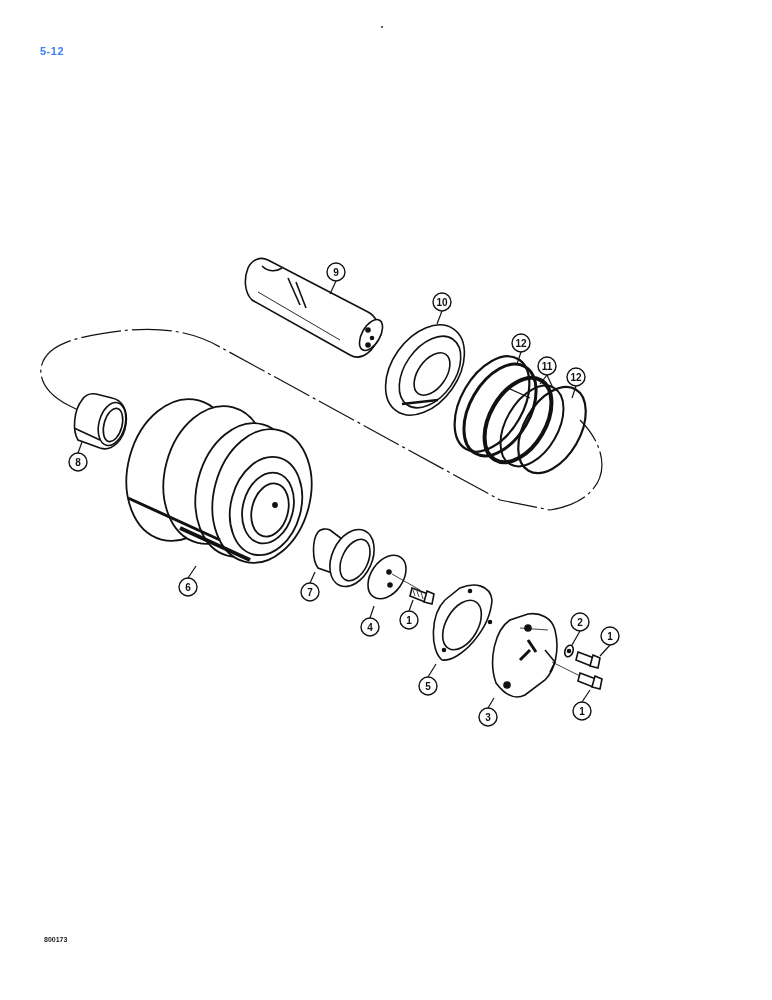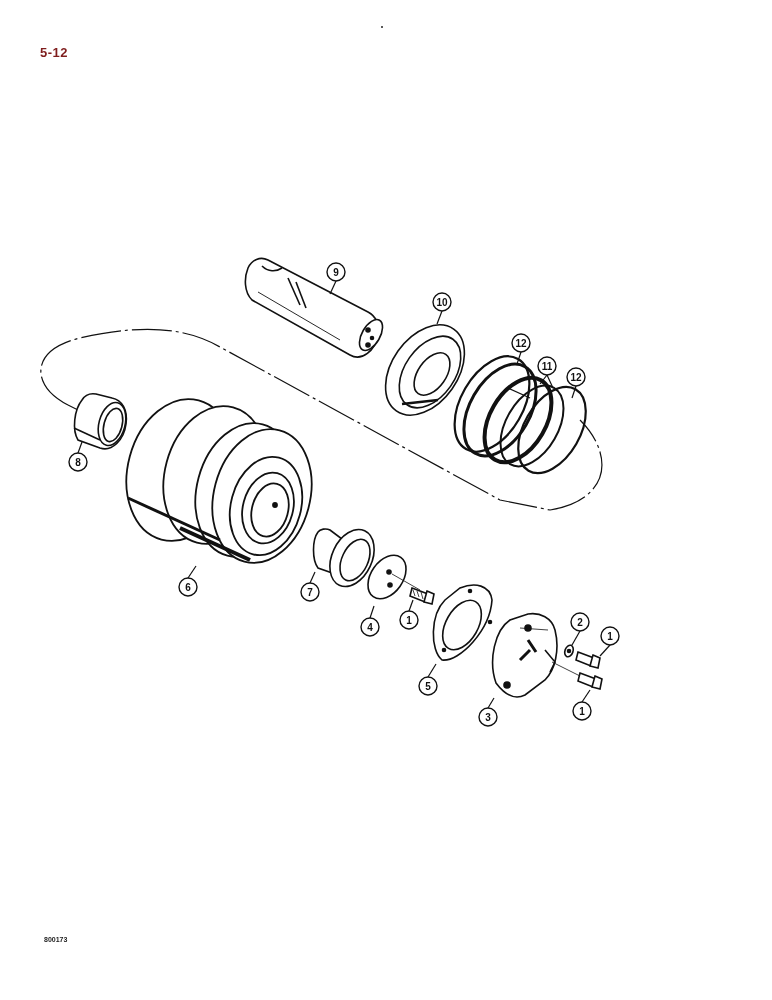--- a/index.html
+++ b/index.html
@@ -1,17 +1,17 @@
 <!DOCTYPE html>
 <html><head>
 <meta charset="utf-8">
 <style>
   html, body { margin: 0; padding: 0; background: #ffffff; }
   body { width: 772px; height: 1000px; position: relative; overflow: hidden; font-family: "Liberation Sans", sans-serif; }
-  .page-number { position: absolute; left: 40px; top: 45px; font-size: 13px; font-weight: bold; color: #7f1d1d; letter-spacing: 0.5px; }
+  .page-number { position: absolute; left: 40px; top: 45px; font-size: 11px; font-weight: bold; color: #3b82f6; letter-spacing: 0.5px; }
   .figure-id { position: absolute; left: 44px; top: 936px; font-size: 7px; font-weight: bold; color: #222; }
   svg.diagram { position: absolute; left: 0; top: 0; }
   .callout-text { font-family: "Liberation Sans", sans-serif; font-size: 10px; font-weight: bold; fill: #111; text-anchor: middle; dominant-baseline: central; }
 </style>
 </head>
 <body>
 
 <div class="page-number">5-12</div>
 
 <svg class="diagram" width="772" height="1000" viewBox="0 0 772 1000" xmlns="http://www.w3.org/2000/svg">

